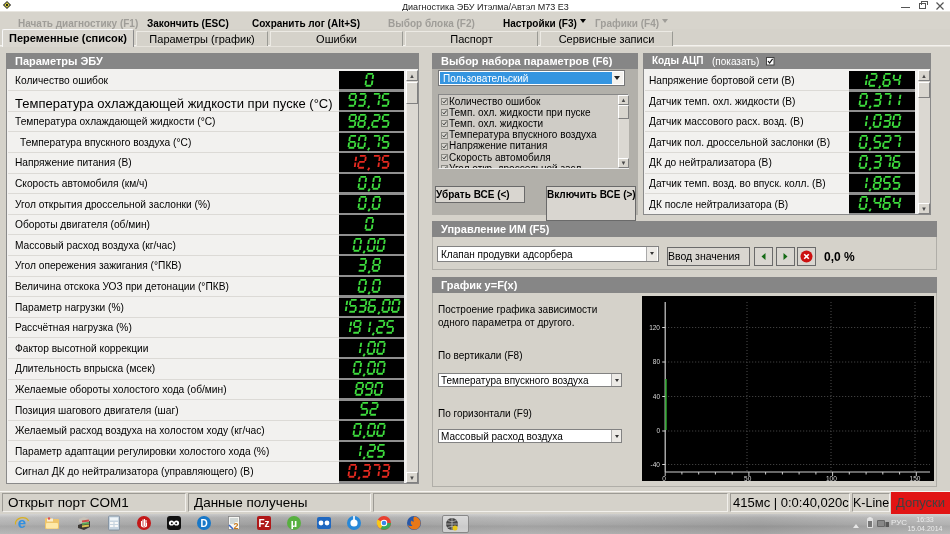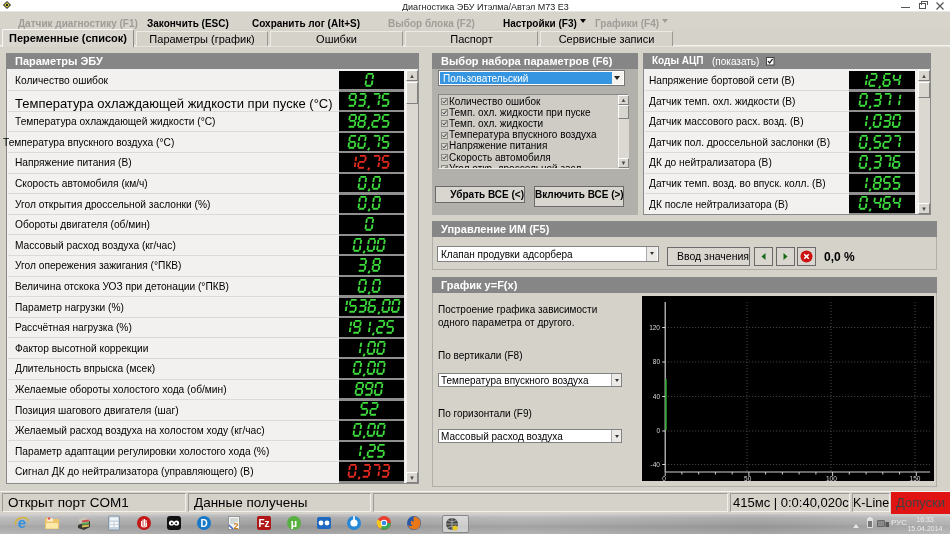--- a/index.html
+++ b/index.html
@@ -2,40 +2,40 @@
 <html><head><meta charset="utf-8"><style>
 *{margin:0;padding:0;box-sizing:border-box}
 html,body{width:950px;height:534px;overflow:hidden}
 body{font-family:"Liberation Sans",sans-serif;position:relative;background:#d5d2ca}
 .abs{position:absolute}
 .hdr{position:absolute;background:#868686;color:#fff;font-weight:bold;font-size:11px;line-height:16px;padding-left:9px}
 .lbl{position:absolute;color:#000;white-space:nowrap}
 .scroll{position:absolute;background:#dbd8d2;border-left:1px solid #efede9}
 .sbtn{position:absolute;left:0;width:100%;height:11px;background:#d9d6cf;border:1px solid #fff;border-right-color:#808080;border-bottom-color:#808080;color:#4a4a4a;font-size:6px;text-align:center;line-height:10px}
 .thumb{position:absolute;left:0;width:100%;background:#d9d6cf;border:1px solid #fff;border-right-color:#808080;border-bottom-color:#808080}
-.btn{position:absolute;background:#d9d6d0;border:1px solid #6a6a6a;color:#000;text-align:right;font-size:10px;font-weight:bold;white-space:nowrap}
+.btn{position:absolute;background:#d9d6d0;border:1px solid #6a6a6a;color:#000;text-align:left;font-size:10px;font-weight:bold;white-space:nowrap}
 .combo{position:absolute;background:#fff;border:1px solid #828282}
 .cbtn{position:absolute;background:#eceae6;border-left:1px solid #aaa}
 .cbtn:after{content:"";position:absolute;left:2.5px;top:5px;border:2.5px solid transparent;border-top:3.5px solid #333}
 </style></head><body>
 
 <div class="abs" style="left:0;top:0;width:950px;height:11px;background:#ffffff"></div>
 <svg class="abs" style="left:2px;top:0px" width="10" height="10">
     <rect x="2.6" y="2.6" width="4.8" height="4.8" transform="rotate(45 5 5)" fill="#e8e23a" stroke="#333" stroke-width="1"></rect>
     <circle cx="5" cy="5" r="1.2" fill="#222"></circle>
   </svg>
 <div class="lbl" style="left:402px;top:1.5px;font-size:9px;color:#1a1a1a">Диагностика ЭБУ Итэлма/Автэл М73 Е3</div>
 <div class="lbl" style="left:901px;top:3px;width:9px;border-bottom:1px solid #555;height:5px"></div>
 <div class="lbl" style="left:919px;top:3px;width:7px;height:6px;border:1px solid #555;background:#fff"></div>
 <div class="lbl" style="left:921px;top:1px;width:7px;height:4px;border:1px solid #555;border-bottom:none"></div>
 <svg class="abs" style="left:935px;top:1px" width="11" height="11">
     <path d="M1.5 1.5 L8.5 8.5 M8.5 1.5 L1.5 8.5" stroke="#555" stroke-width="1.2"></path>
   </svg>
 <div class="abs" style="left:0;top:11px;width:950px;height:18px;background:#d7d4cc;border-top:1px solid #e8e6e0"></div>
-<div class="lbl" style="left:18px;top:17.5px;font-size:10px;font-weight:bold;color:#9f9d98">Датчик диагностику (F1)</div>
+<div class="lbl" style="left:18px;top:17.5px;font-size:10px;font-weight:bold;color:#9f9d98">Начать диагностику (F1)</div>
 <div class="lbl" style="left:147px;top:17.5px;font-size:10px;font-weight:bold;color:#000">Закончить (ESC)</div>
 <div class="lbl" style="left:252px;top:17.5px;font-size:10px;font-weight:bold;color:#000">Сохранить лог (Alt+S)</div>
 <div class="lbl" style="left:388px;top:17.5px;font-size:10px;font-weight:bold;color:#9f9d98">Выбор блока (F2)</div>
 <div class="lbl" style="left:503px;top:17.5px;font-size:10px;font-weight:bold;color:#000">Настройки (F3)<span style="display:inline-block;vertical-align:1px;margin-left:3px;border:3px solid transparent;border-top:4px solid #000"></span></div>
 <div class="lbl" style="left:595px;top:17.5px;font-size:10px;font-weight:bold;color:#9f9d98">Графики (F4)<span style="display:inline-block;vertical-align:1px;margin-left:3px;border:3px solid transparent;border-top:4px solid #9f9d98"></span></div>
 <div class="abs" style="left:0;top:29px;width:950px;height:18px;background:#d5d2ca"></div>
 <div class="abs" style="left:0;top:45px;width:950px;height:2px;background:#e6e3dc;border-top:1px solid #f4f2ee"></div>
 <div class="abs" style="left:2px;top:29px;width:132px;height:18px;background:#d9d6cf;border:1px solid #8a8a8a;border-bottom:none;border-top-color:#f8f8f8;border-left-color:#f8f8f8;border-radius:2px 2px 0 0"></div>
 <div class="lbl" style="left:2px;top:32px;width:132px;text-align:center;font-size:11px;font-weight:bold">Переменные (список)</div>
 <div class="abs" style="left:136px;top:31px;width:132px;height:15px;background:#d5d2ca;border:1px solid #9a9a94;border-bottom:none;border-top-color:#eceae4;border-left-color:#eceae4"></div>
@@ -112,21 +112,21 @@
       <line x1="24.45" y1="7.60" x2="24.45" y2="11.90"></line>
       <line x1="24.75" y1="12.70" x2="30.45" y2="12.70"></line>
       <line x1="34.35" y1="0.90" x2="40.05" y2="0.90"></line>
       <line x1="34.05" y1="1.70" x2="34.05" y2="6.00"></line>
       <line x1="34.35" y1="6.80" x2="40.05" y2="6.80"></line>
       <line x1="40.35" y1="7.60" x2="40.35" y2="11.90"></line>
       <line x1="34.35" y1="12.70" x2="40.05" y2="12.70"></line>
     </g>
   </svg>
 <div class="abs" style="left:8px;top:110.8px;width:331px;height:1px;background:#dcdad6"></div>
-<div class="lbl" style="left:3px;top:136.7px;font-size:10.2px">Температура впускного воздуха (°С)</div>
+<div class="lbl" style="left:20px;top:136.7px;font-size:10.2px">Температура впускного воздуха (°С)</div>
 <div class="abs" style="left:339px;top:132.8px;width:65px;height:18.4px;background:#000"></div>
 <svg style="position:absolute;left:348.1px;top:134.6px;overflow:visible" width="47" height="17">
     <g transform="translate(1.3,0) skewX(-8)" stroke="#3edd3e" stroke-width="1.85" stroke-linecap="butt">
       <line x1="1.15" y1="0.90" x2="6.85" y2="0.90"></line>
       <line x1="0.85" y1="1.70" x2="0.85" y2="6.00"></line>
       <line x1="1.15" y1="6.80" x2="6.85" y2="6.80"></line>
       <line x1="1.15" y1="12.70" x2="6.85" y2="12.70"></line>
       <line x1="7.15" y1="7.60" x2="7.15" y2="11.90"></line>
       <line x1="0.85" y1="7.60" x2="0.85" y2="11.90"></line>
       <line x1="10.75" y1="0.90" x2="16.45" y2="0.90"></line>
@@ -565,21 +565,21 @@
       <rect x="0.5" y="0.5" width="6" height="6" fill="#d6d4ce" stroke="#8a8a84"></rect>
       <path d="M1.6 3.4 L3 4.9 L5.6 1.6" stroke="#333" stroke-width="1" fill="none"></path>
     </svg>
     <div style="position:absolute;left:10px;top:67.7px;font-size:10px;white-space:nowrap">Угол откр. дроссельной засл</div>
   </div>
 <div class="scroll" style="left:618px;top:95px;width:11px;height:73px"></div>
 <div class="sbtn" style="left:618px;top:95px;width:11px;height:10px;line-height:9px">▲</div>
 <div class="sbtn" style="left:618px;top:158px;width:11px;height:10px;line-height:9px">▼</div>
 <div class="thumb" style="left:618px;top:105px;width:11px;height:14px"></div>
 <div class="btn" style="left:435px;top:186px;width:90px;height:17px;line-height:15px">Убрать ВСЕ (&lt;)</div>
-<div class="btn" style="left:534px;top:186px;width:90px;height:21px;line-height:15px">Включить ВСЕ (&gt;)</div>
+<div class="btn" style="left:546px;top:186px;width:90px;height:35px;line-height:15px">Включить ВСЕ (&gt;)</div>
 <div class="hdr" style="left:643px;top:53px;width:288px;height:16px;font-size:10px">Коды АЦП</div>
 <div class="lbl" style="left:712px;top:56px;font-size:10px;color:#fff">(показать)</div>
 <svg class="abs" style="left:766px;top:57px" width="9" height="9">
     <rect x="0.5" y="0.5" width="7.5" height="7.5" fill="#fff" stroke="#444"></rect>
     <path d="M2 4 L3.6 6 L6.6 1.8" stroke="#111" stroke-width="1.2" fill="none"></path>
   </svg>
 <div class="abs" style="left:643px;top:69px;width:288px;height:146px;background:#f2f1ef;border:1px solid #8a8a8a;border-top:none"></div>
 <div class="abs" style="left:849px;top:71px;width:66px;height:143px;background:#8f8f8f"></div>
 <div class="lbl" style="left:649px;top:74.9px;font-size:10.2px">Напряжение бортовой сети (В)</div>
 <div class="abs" style="left:849px;top:71.0px;width:66px;height:18.4px;background:#000"></div>

